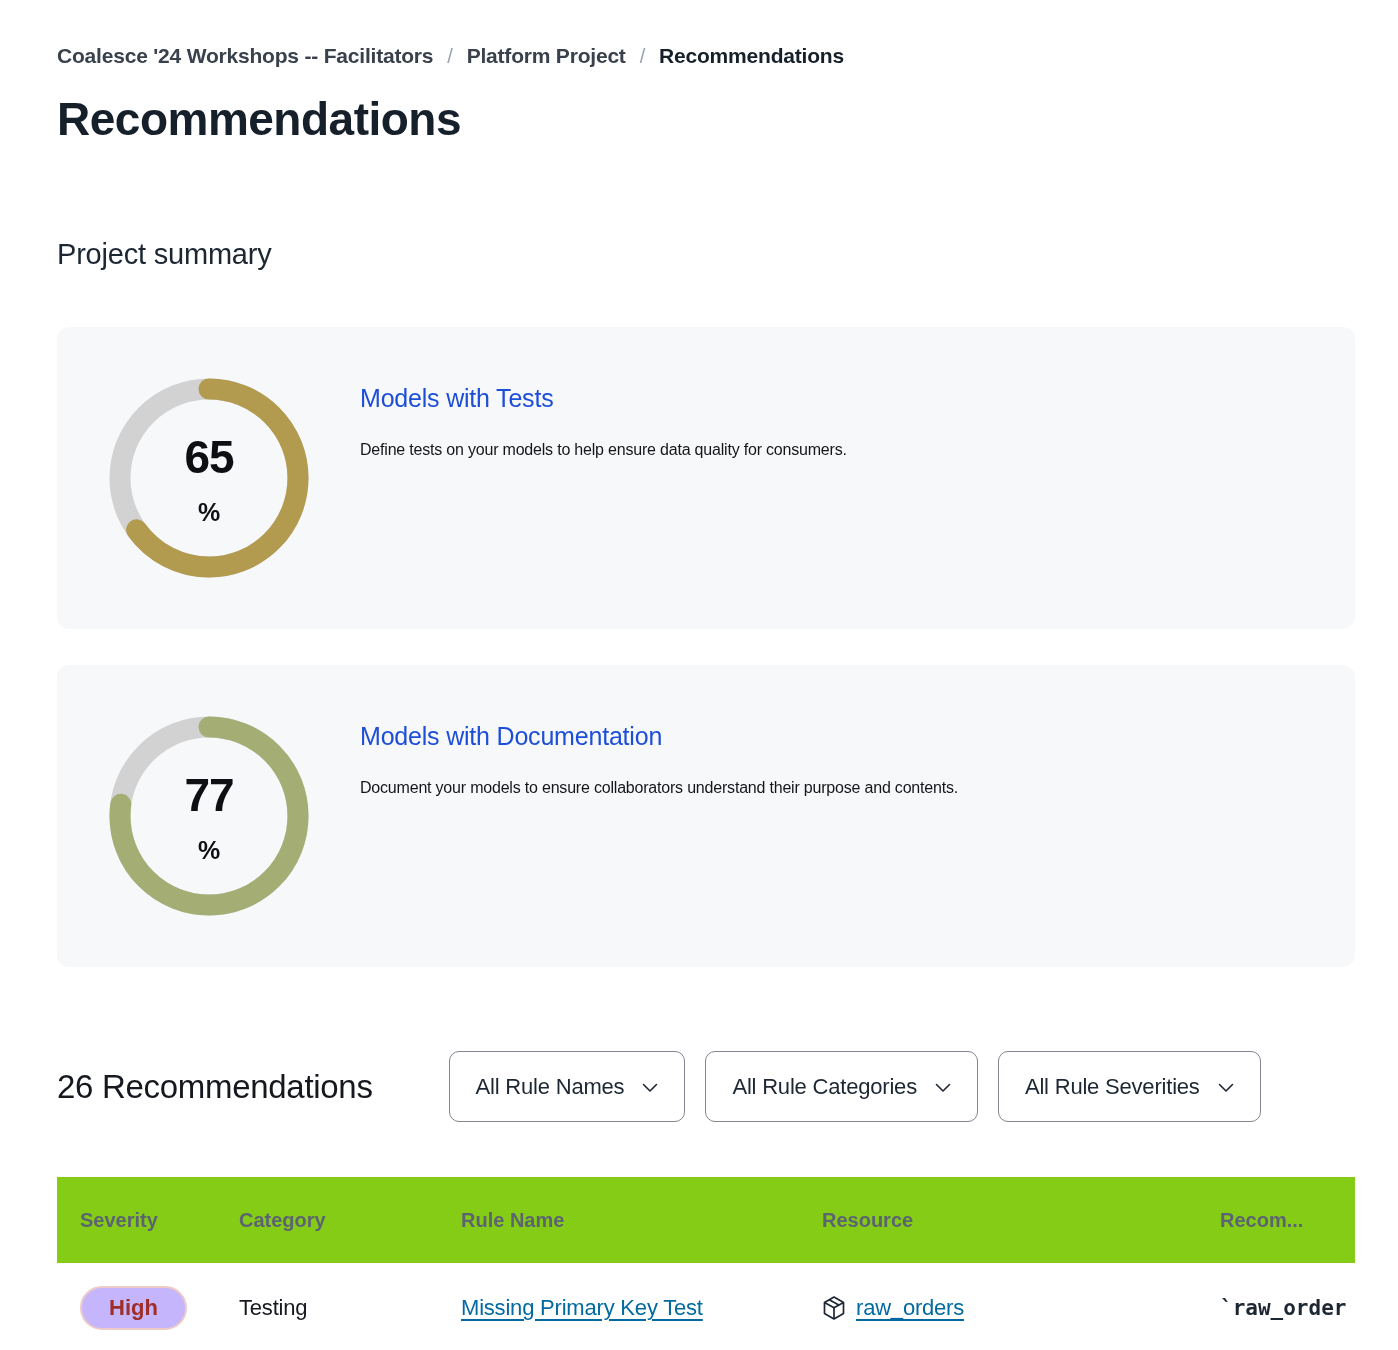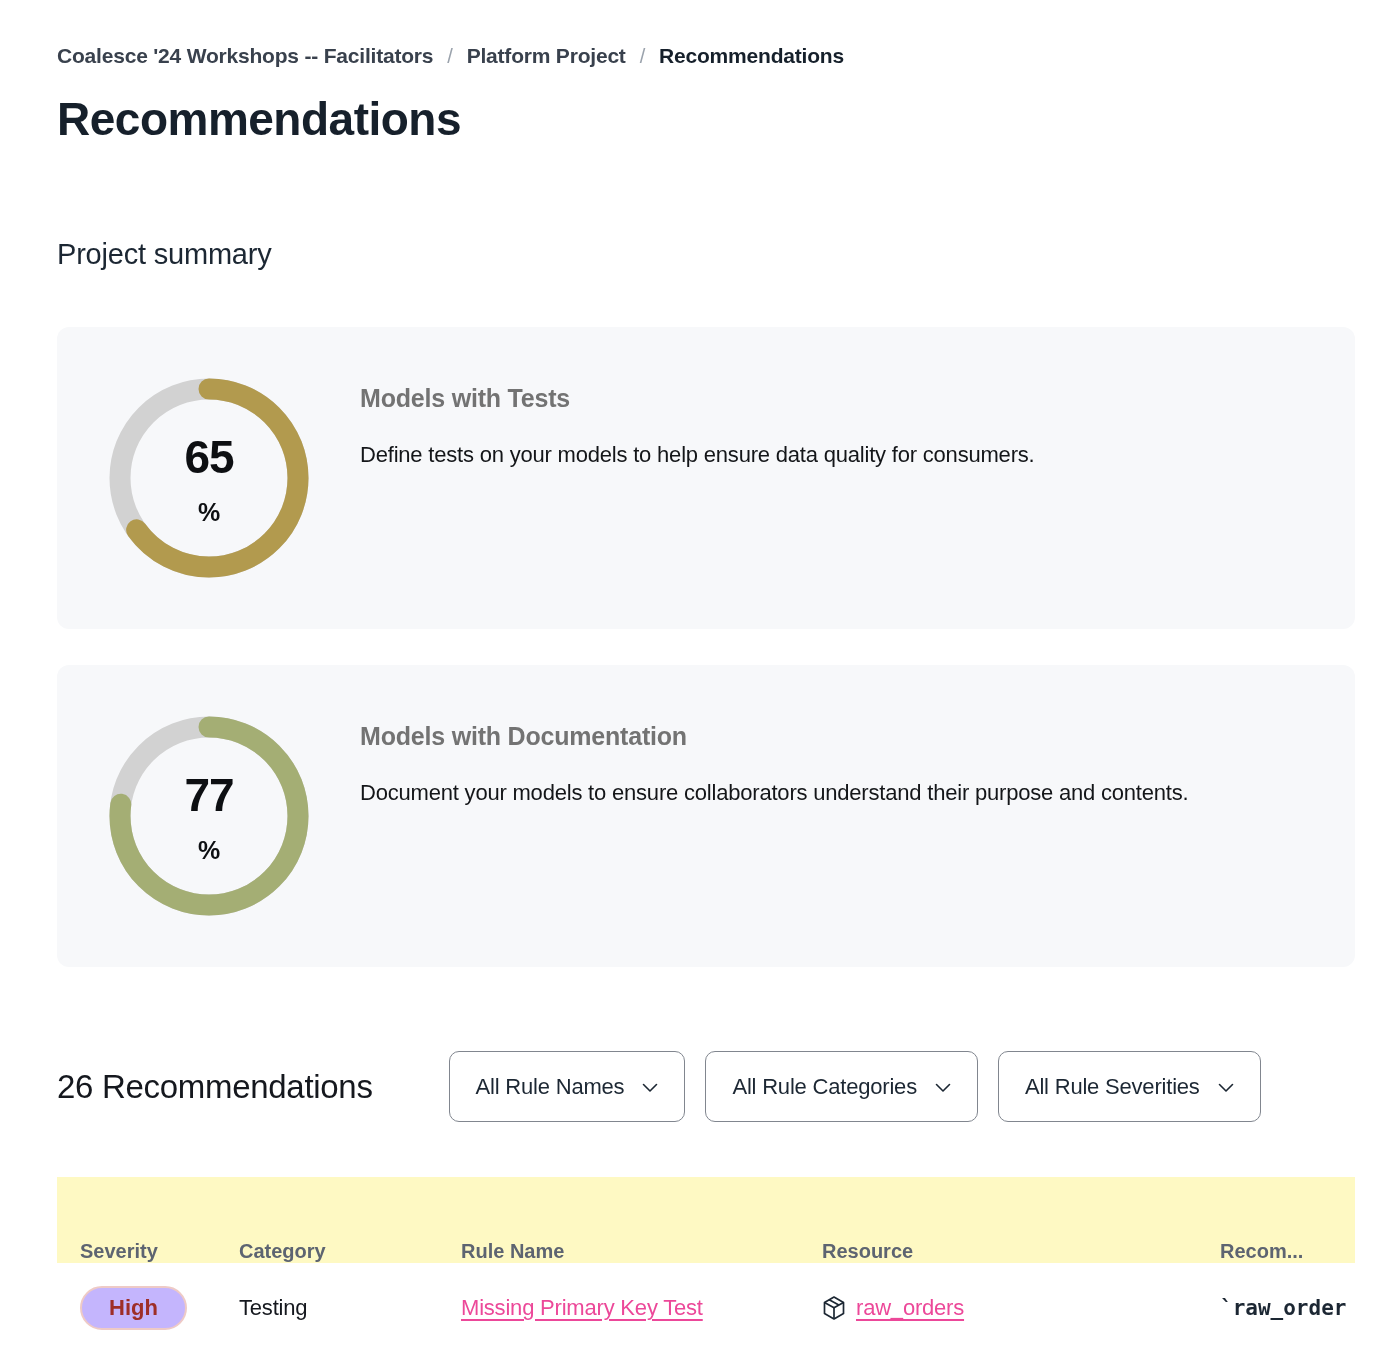--- a/index.html
+++ b/index.html
@@ -19,46 +19,46 @@
 
   
   .card { width: 1298px; height: 302px; background: #f7f8fa; border-radius: 12px; margin-top: 56px; display: flex; align-items: center; }
   .card + .card { margin-top: 36px; }
   .donut-wrap { position: relative; width: 200px; height: 200px; margin-left: 52px; flex: 0 0 auto; }
   .donut-wrap svg { display: block; }
   .donut-label { position: absolute; inset: 0; display: flex; align-items: center; justify-content: center; flex-direction: column; }
   .donut-label .pct { font-size: 46px; font-weight: 700; color: #0d0f12; letter-spacing: -1px; }
   .donut-label .pct-sign { font-size: 25px; font-weight: 700; color: #0d0f12; margin-top: 14px; }
   .card-text { margin-left: 51px; align-self: flex-start; padding-top: 57px; max-width: 920px; }
-  .card-title { font-size: 25px; font-weight: 700; color: #737373; letter-spacing: -0.2px; }
-  .card-desc { margin-top: 22px; font-size: 22px; color: #141619; line-height: 1.85; max-width: 905px; letter-spacing: -0.2px; }
+  .card-title { font-size: 25px; font-weight: 400; color: #1d4ed8; letter-spacing: -0.2px; }
+  .card-desc { margin-top: 22px; font-size: 16px; color: #141619; line-height: 1.85; max-width: 905px; letter-spacing: -0.2px; }
 
   
   .rec-bar { margin-top: 84px; display: flex; align-items: center; gap: 32px; }
   .rec-heading { font-size: 33px; font-weight: 500; color: #15181e; letter-spacing: -0.3px; }
   .filters { display: flex; gap: 20px; margin-left: 44px; }
   .filter-btn { height: 71px; padding: 0 26px; border: 1.5px solid #81868f; border-radius: 10px; background: #ffffff;
     display: flex; align-items: center; gap: 18px; font-size: 22px; color: #1c2733; font-family: inherit; cursor: pointer; letter-spacing: -0.2px; text-align: right; }
   .filter-btn svg { margin-top: 3px; }
 
   
   .table { margin-top: 55px; }
-  .thead { width: 1298px; height: 86px; background: #fef9c3; display: flex; align-items: flex-end; }
+  .thead { width: 1298px; height: 86px; background: #84cc16; display: flex; align-items: center; }
   .th { font-size: 20px; font-weight: 700; color: #5d6471; }
   .trow { width: 1398px; height: 90px; display: flex; align-items: center; background: #ffffff; }
   .c1 { width: 159px; margin-left: 23px; flex: 0 0 auto; }
   .c2 { width: 222px; flex: 0 0 auto; }
   .c3 { width: 361px; flex: 0 0 auto; }
   .c4 { width: 398px; flex: 0 0 auto; }
   .c5 { width: 200px; flex: 0 0 auto; white-space: nowrap; }
 
   .badge-high { display: inline-block; padding: 7px 27px; background: #c4b5fd; border: 2px solid #eecac6; border-radius: 26px;
     color: #9e2e27; font-size: 22px; font-weight: 700; }
   .cell-text { font-size: 22px; color: #15181e; letter-spacing: -0.2px; }
-  a.tbl-link { font-size: 22px; color: #ec4899; text-decoration: underline; text-underline-offset: 4px; cursor: pointer; letter-spacing: -0.2px; }
+  a.tbl-link { font-size: 22px; color: #0369a1; text-decoration: underline; text-underline-offset: 4px; cursor: pointer; letter-spacing: -0.2px; }
   .resource-cell { display: flex; align-items: center; gap: 10px; text-align: center; }
   .mono { font-family: "DejaVu Sans Mono", "Liberation Mono", monospace; font-weight: 700; font-size: 21px; color: #1c2733; }
 </style>
 </head>
 <body>
 
 <div class="page">
 
   <nav class="breadcrumb">
     <span class="crumb">Coalesce '24 Workshops -- Facilitators</span>

